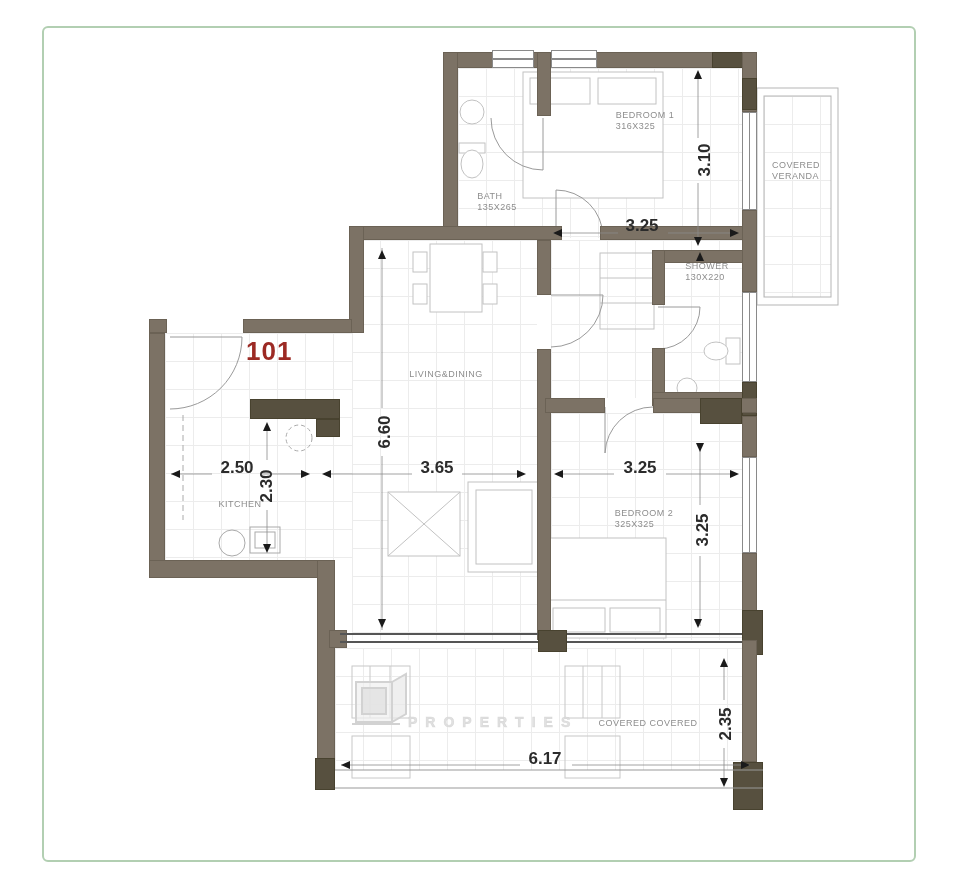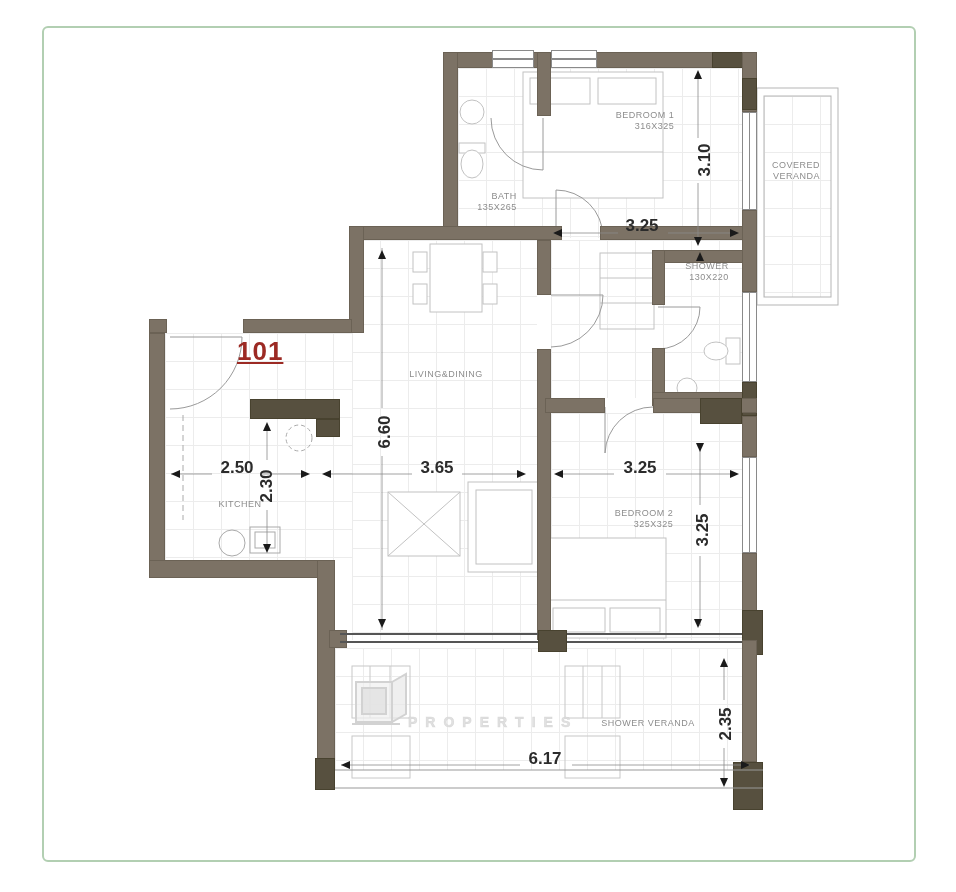--- a/index.html
+++ b/index.html
@@ -12,21 +12,21 @@
                           linear-gradient(90deg,#ececec 1px,transparent 1px);
          background-size:28px 28px;}
   .wall{position:absolute;background:#7c7265;box-shadow:inset 0 0 0 1px #6b6255;z-index:30;}
   .wall.dk{background:#57503f;box-shadow:inset 0 0 0 1px #48422f;}
   .win{position:absolute;background:#fff;border:1px solid #8a8a8a;z-index:35;box-sizing:border-box;}
   .win.h{background:linear-gradient(#fff 44%,#8a8a8a 44%,#8a8a8a 56%,#fff 56%);}
   .win.v{background:linear-gradient(90deg,#fff 44%,#8a8a8a 44%,#8a8a8a 56%,#fff 56%);}
   svg.layer{position:absolute;left:0;top:0;z-index:20;}
   svg.layer.top{z-index:40;}
   .lbl{position:absolute;z-index:50;color:#8d8d8d;font-size:9px;letter-spacing:.5px;
-       text-align:right;transform:translateX(-50%);line-height:11px;white-space:nowrap;}
+       text-align:left;transform:translateX(-50%);line-height:11px;white-space:nowrap;}
   .dim{position:absolute;z-index:50;color:#2b2b2b;font-size:17px;font-weight:600;
        transform:translateX(-50%);white-space:nowrap;}
   .dim.v{transform:translate(-50%,-50%) rotate(-90deg);}
   .unit{position:absolute;z-index:50;color:#9c2a24;font-size:26px;font-weight:bold;letter-spacing:1px;}
   .wm{position:absolute;z-index:60;white-space:nowrap;}
   .wm-brand{font-size:41px;font-weight:bold;color:rgba(224,224,224,.85);
             -webkit-text-stroke:1px rgba(200,200,200,.6);letter-spacing:1px;}
   .wm-sub{font-size:14px;font-weight:bold;color:rgba(222,222,222,.9);
           -webkit-text-stroke:.6px rgba(200,200,200,.5);letter-spacing:8px;}
 </style>
@@ -231,23 +231,23 @@
   </div>
   <div class="lbl" style="left:602px;top:508px;margin-left:42px;">
     <span>BEDROOM 2</span><br>
     <span>325X325</span>
   </div>
   <div class="lbl" style="left:796px;top:160px;">
     <span>COVERED</span><br>
     <span>VERANDA</span>
   </div>
   <div class="lbl" style="left:648px;top:718px;">
-    <span>SHOWER VERANDA</span>
-  </div>
-  <div class="unit" style="left:237px;top:336px;text-decoration:underline;">101</div>
+    <span>COVERED COVERED</span>
+  </div>
+  <div class="unit" style="left:246px;top:336px;">101</div>
 
   <div class="dim" style="left:642px;top:216px;">3.25</div>
   <div class="dim v" style="left:705px;top:160px;">3.10</div>
   <div class="dim v" style="left:385px;top:432px;">6.60</div>
   <div class="dim" style="left:437px;top:458px;">3.65</div>
   <div class="dim" style="left:237px;top:458px;">2.50</div>
   <div class="dim v" style="left:267px;top:486px;">2.30</div>
   <div class="dim" style="left:640px;top:458px;">3.25</div>
   <div class="dim v" style="left:703px;top:530px;">3.25</div>
   <div class="dim v" style="left:726px;top:724px;">2.35</div>

